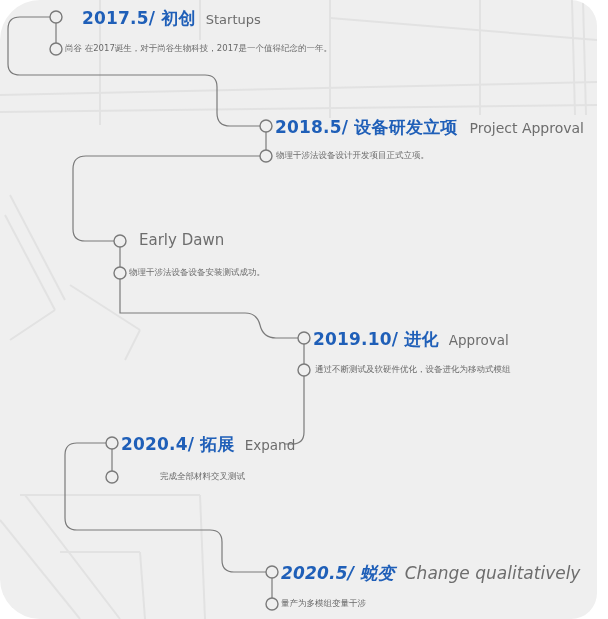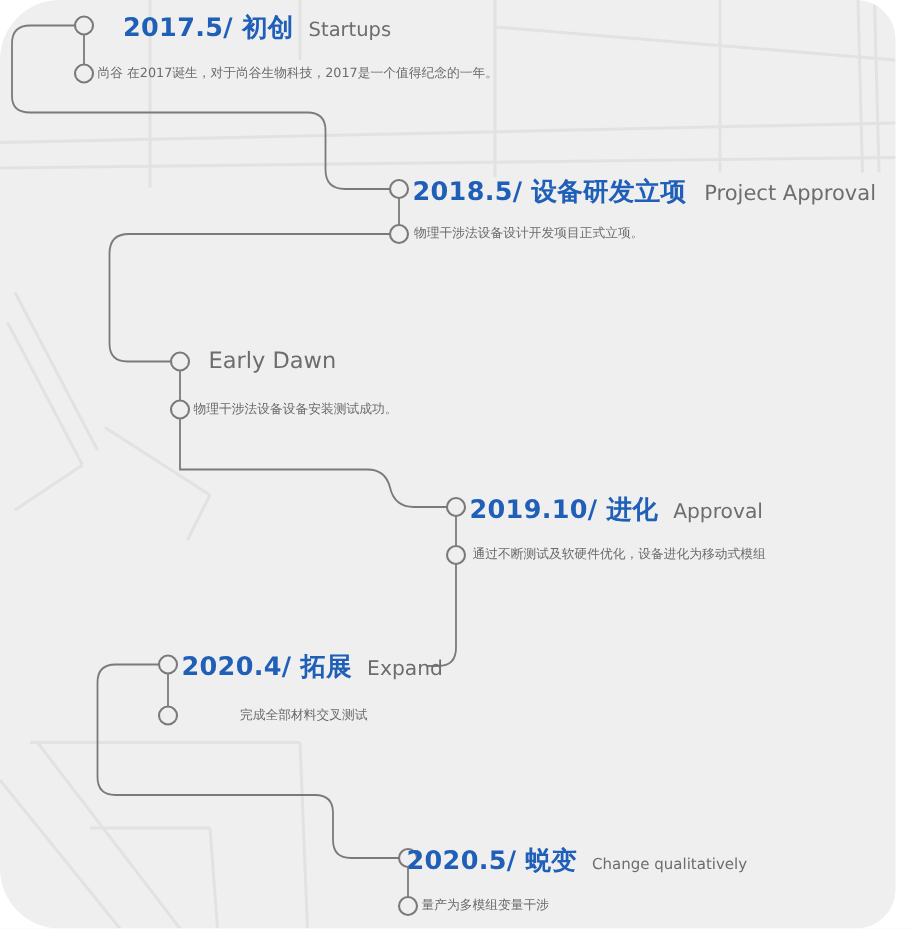--- a/index.html
+++ b/index.html
@@ -99,18 +99,18 @@
     <span class="title-en" style="font-size:13.5px;">Approval</span>
   </div>
   <div class="desc" style="left:315px; top:364px;font-family:Liberation Serif, serif;">通过不断测试及软硬件优化，设备进化为移动式模组</div>
 
   <div class="node" style="left:121px; top:433px;">
     <span class="title-cn">2020.4/ 拓展</span>
     <span class="title-en" style="font-size:13.5px;">Expand</span>
   </div>
   <div class="desc" style="left:124px; top:471px;margin-left:36px;">完成全部材料交叉测试</div>
 
-  <div class="node" style="left:271px; top:562px;">
+  <div class="node" style="left:281px; top:562px;font-style:italic;">
     <span class="title-cn">2020.5/ 蜕变</span>
-    <span class="title-en" style="font-size:10px;">Change qualitatively</span>
+    <span class="title-en" style="font-size:17px;">Change qualitatively</span>
   </div>
   <div class="desc" style="left:281px; top:598px;">量产为多模组变量干涉</div>
 </div>
 
 </body></html>

